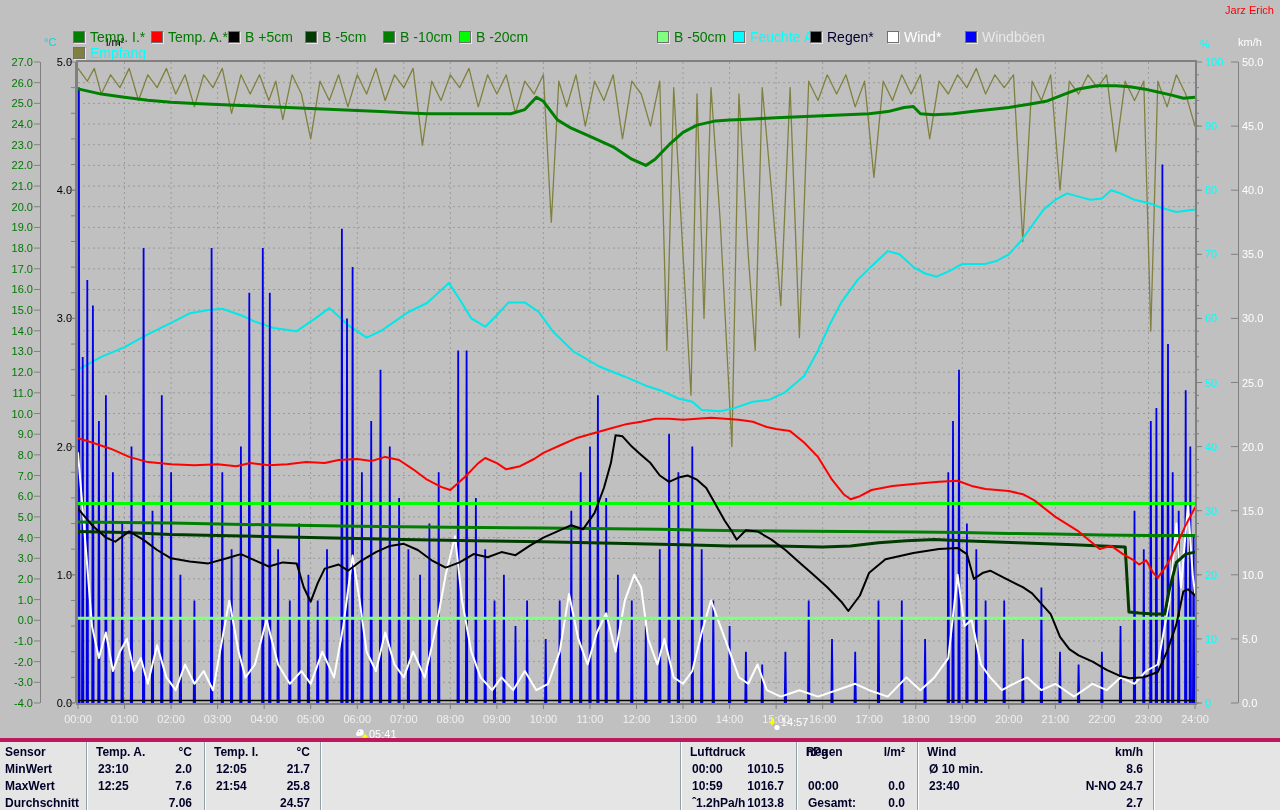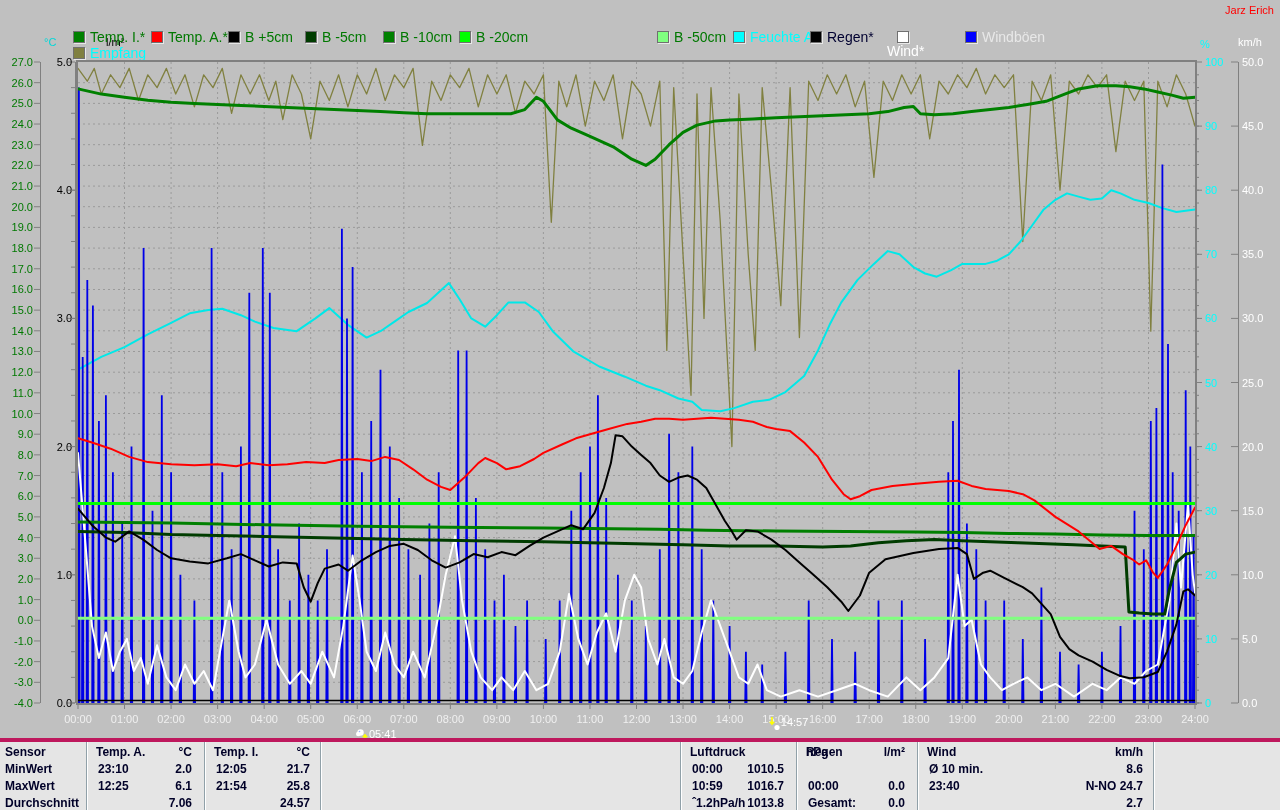--- a/index.html
+++ b/index.html
@@ -60,21 +60,21 @@
         <span style="color: rgb(0, 120, 0);">B -50cm</span>
       </div>
       <div class="legend-item abs" style="left: 733px; top: 31px;">
         <span class="swatch" style="background: rgb(0, 255, 255);"></span>
         <span style="color: rgb(0, 255, 255);">Feuchte A.*</span>
       </div>
       <div class="legend-item abs" style="left: 810px; top: 31px;">
         <span class="swatch" style="background: rgb(0, 0, 0);"></span>
         <span style="color: rgb(0, 0, 48);">Regen*</span>
       </div>
-      <div class="legend-item abs" style="left: 887px; top: 31px; flex-direction: column;">
+      <div class="legend-item abs" style="left: 887px; top: 31px;">
         <span class="swatch" style="background: rgb(255, 255, 255);"></span>
         <span style="color: rgb(255, 255, 255);">Wind*</span>
       </div>
       <div class="legend-item abs" style="left: 965px; top: 31px;">
         <span class="swatch" style="background: rgb(0, 0, 255);"></span>
         <span style="color: rgb(232, 232, 232);">Windböen</span>
       </div>
       <div class="legend-item abs" style="left: 73px; top: 47px;">
         <span class="swatch" style="background: rgb(128, 128, 64);"></span>
         <span style="color: rgb(0, 255, 255);">Empfang</span>
@@ -560,21 +560,21 @@
       <div class="tsep" style="left: 1153px;"></div>
       <div class="tcell" style="left: 5px; top: 3px;">Sensor</div>
       <div class="tcell" style="left: 5px; top: 20px;">MinWert</div>
       <div class="tcell" style="left: 5px; top: 37px;">MaxWert</div>
       <div class="tcell" style="left: 5px; top: 54px;">Durchschnitt</div>
       <div class="tcell" style="left: 96px; top: 3px;">Temp. A.</div>
       <div class="tcell" style="left: 88px; width: 104px; text-align: right; top: 3px;">°C</div>
       <div class="tcell" style="left: 98px; top: 20px;">23:10</div>
       <div class="tcell" style="left: 88px; width: 104px; text-align: right; top: 20px;">2.0</div>
       <div class="tcell" style="left: 98px; top: 37px;">12:25</div>
-      <div class="tcell" style="left: 88px; width: 104px; text-align: right; top: 37px;">6.1</div>
+      <div class="tcell" style="left: 88px; width: 104px; text-align: right; top: 37px;">7.6</div>
       <div class="tcell" style="left: 88px; width: 104px; text-align: right; top: 54px;">7.06</div>
       <div class="tcell" style="left: 214px; top: 3px;">Temp. I.</div>
       <div class="tcell" style="left: 206px; width: 104px; text-align: right; top: 3px;">°C</div>
       <div class="tcell" style="left: 216px; top: 20px;">12:05</div>
       <div class="tcell" style="left: 206px; width: 104px; text-align: right; top: 20px;">21.7</div>
       <div class="tcell" style="left: 216px; top: 37px;">21:54</div>
       <div class="tcell" style="left: 206px; width: 104px; text-align: right; top: 37px;">25.8</div>
       <div class="tcell" style="left: 206px; width: 104px; text-align: right; top: 54px;">24.57</div>
       <div class="tcell" style="left: 690px; top: 3px;">Luftdruck</div>
       <div class="tcell" style="left: 682px; width: 102px; text-align: right; top: 3px; padding-left: 44px;">hPa</div>

